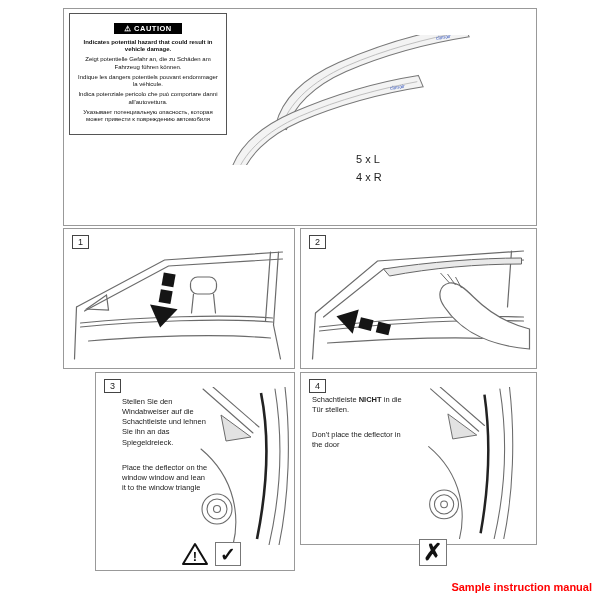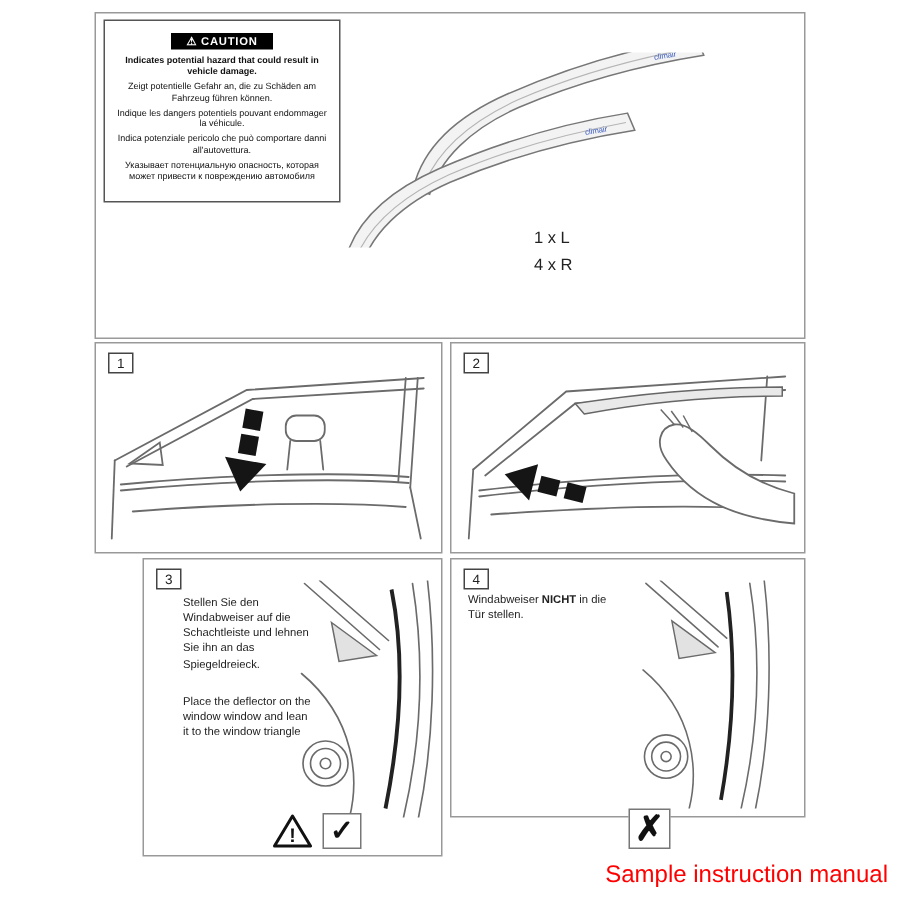--- a/index.html
+++ b/index.html
@@ -40,21 +40,21 @@
   .step4-text { left:11px; top:22px; width:98px; }
   .step-text .en { margin-top:15px; }
 
   .approve-row { position:absolute; left:86px; bottom:4px; display:flex; gap:7px; align-items:flex-end; }
   .warn-tri { width:26px; height:24px; }
   .mark-box { width:26px; height:24px; border:1px solid #777; display:flex; align-items:center;
               justify-content:center; font-weight:bold; background:#fff; color:#111; }
   .mark-box.check { font-size:19px; }
   .mark-box.cross { position:absolute; left:118px; bottom:-22px; width:28px; height:27px; font-size:23px; }
 
-  .footer { position:absolute; right:8px; bottom:7px; font-size:16px; font-weight:normal; color:#ff0000; }
+  .footer { position:absolute; right:8px; bottom:7px; font-size:11px; font-weight:bold; color:#ff0000; }
 </style>
 </head>
 <body>
 
 <div class="page">
 
   <div class="panel sheet-top">
 
     <div class="caution">
       <div class="caution-header">⚠ CAUTION</div>
@@ -76,21 +76,21 @@
         <use href="#blade"></use>
         <text x="176" y="15" font-size="5.2" fill="#3a5abf">climair</text>
       </g>
       <g transform="translate(-10,50) rotate(-9 110 40)">
         <use href="#blade"></use>
         <text x="176" y="15" font-size="5.2" fill="#3a5abf">climair</text>
       </g>
     </svg>
 
     <div class="qty">
-      <div>1 x L</div>
+      <div>5 x L</div>
       <div>4 x R</div>
     </div>
   </div>
 
   <div class="panel panel-1">
     <div class="step-num">1</div>
     <svg class="illus p1" viewBox="0 0 215 118">
       <g fill="none" stroke="#6b6b6b" stroke-width="1.2" stroke-linecap="round">
         <path d="M 4,60 L 92,13 L 210,5"></path>
         <path d="M 12,64 L 96,19 L 210,12"></path>
@@ -161,21 +161,22 @@
         <polygon points="13,2 25,22 1,22" fill="#fff" stroke="#111" stroke-width="2" stroke-linejoin="round"></polygon>
         <text x="13" y="19" text-anchor="middle" font-size="13" font-weight="bold" fill="#111">!</text>
       </svg>
       <div class="mark-box check">✓</div>
     </div>
   </div>
 
   <div class="panel panel-4">
     <div class="step-num">4</div>
     <div class="step-text step4-text">
-      <p class="de"><span>Windabweiser</span> <b>NICHT</b> <span>in die Tür stellen.</span></p>
+      <p class="de"><span>Schachtleiste</span> <b>NICHT</b> <span>in die Tür stellen.</span></p>
+      <p class="en">Don't place the deflector in the door</p>
     </div>
     <svg class="illus p4" viewBox="0 0 92 158">
       <g fill="none" stroke="#6b6b6b" stroke-width="1.1" stroke-linecap="round">
         <path d="M 4,2 L 54,46"></path>
         <path d="M 14,0 L 60,40"></path>
         <path d="M 76,2 C 84,52 82,106 70,158"></path>
         <path d="M 86,0 C 92,52 90,110 80,158"></path>
         <path d="M 2,62 C 14,72 28,88 34,112 C 38,128 38,142 34,158"></path>
         <circle cx="18" cy="122" r="15"></circle>
         <circle cx="18" cy="122" r="10"></circle>

